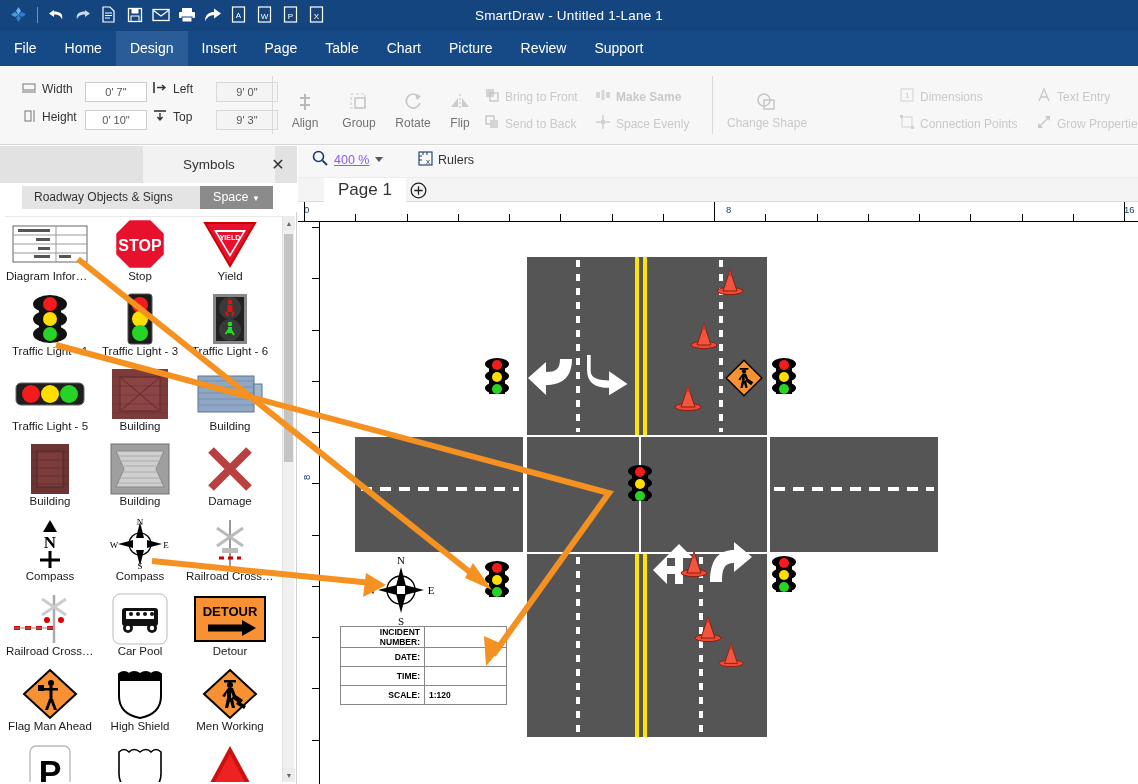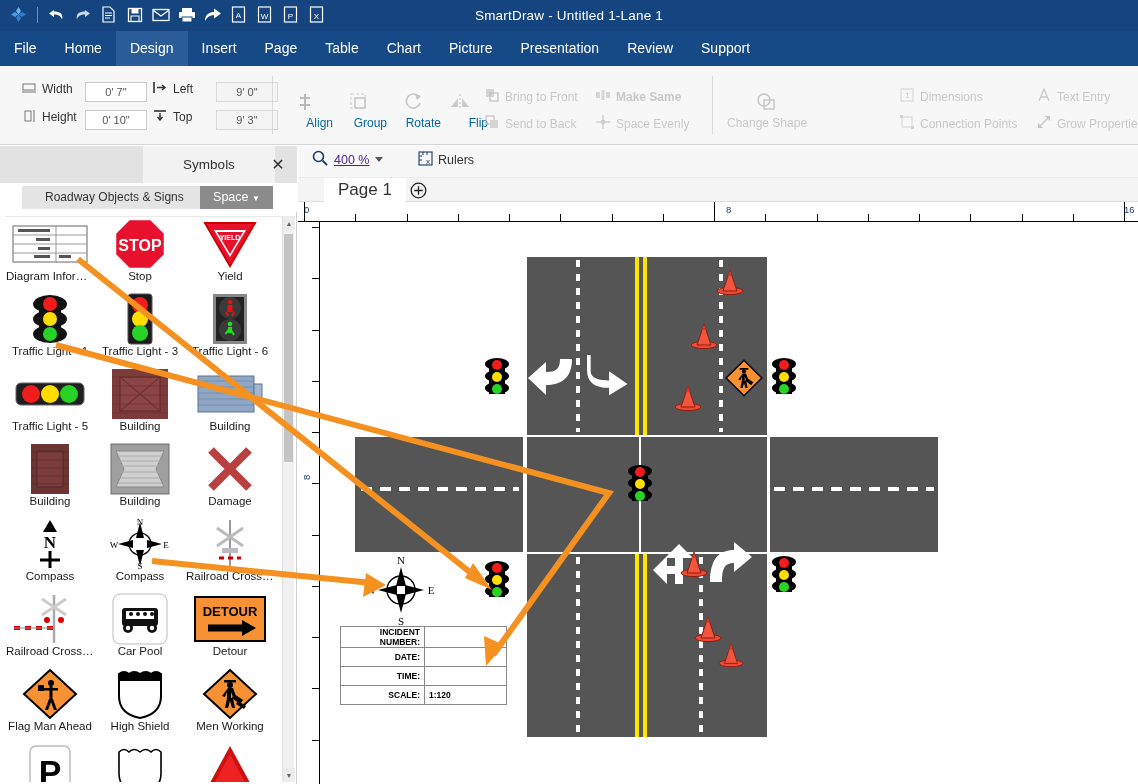--- a/index.html
+++ b/index.html
@@ -52,21 +52,21 @@
   .dimrow { position:absolute; display:flex; align-items:flex-start; height:22px; }
   .dimlabel { font-size:12px; color:#333; margin-left:6px; width:43px; }
   .diminput {
     width:62px; height:20px; border:1px solid #ccc; background:#fff;
     font-size:11px; color:#555; text-align:center; line-height:18px;
     font-family:"Liberation Sans", sans-serif;
   }
   .diminput.gray { background:#f4f4f4; border-color:#d9d9d9; }
 
   .bigbtn {
-    position:absolute; width:56px; text-align:right; color:#0369a1; cursor:default;
+    position:absolute; width:56px; text-align:center; color:#737373; cursor:default;
   }
   .bigbtn .bi { height:32px; display:flex; align-items:flex-end; justify-content:center; }
   .bigbtn .bl { font-size:12px; margin-top:4px; }
   .wbtn { position:absolute; text-align:center; color:#c9c9c9; cursor:default; }
   .wbtn .bi { height:32px; display:flex; align-items:flex-end; justify-content:center; }
   .wbtn .bl { font-size:12px; margin-top:4px; white-space:nowrap; }
 
   .smallrow {
     position:absolute; display:flex; align-items:center; gap:6px;
     color:#c9c9c9; font-size:12px; white-space:nowrap; cursor:default;
@@ -84,21 +84,21 @@
   }
   .ptab.sel { background:#e2e2e2; color:#2f7fd0; }
   .ptab.unsel { background:#f2f2f2; color:#333; }
   .pclose {
     position:absolute; right:6px; top:0; width:26px; height:37px;
     line-height:37px; text-align:center; font-size:16px; color:#333; cursor:pointer;
   }
   .catbar { position:absolute; left:0; top:37px; width:297px; height:29px; background:#ffffff; }
   .catname {
     position:absolute; left:22px; top:3px; width:183px; height:23px; line-height:23px;
-    background:#e4e4e4; color:#333; font-size:12px; padding-left:23px;
+    background:#e4e4e4; color:#333; font-size:12px; padding-left:12px;
   }
   .morebtn {
     position:absolute; left:200px; top:3px; width:73px; height:23px; line-height:23px;
     background:#8b8b8b; color:#fff; font-size:12.5px; text-align:center; cursor:pointer;
   }
   .symbolarea {
     position:absolute; left:5px; top:70px; width:282px; height:566px;
     overflow:hidden; background:#fff; border-top:1px solid #e9e9e9;
   }
   .symgrid { position:relative; width:278px; }
@@ -123,21 +123,21 @@
     display:flex; align-items:center; justify-content:center; font-size:7px; color:#666;
   }
   .scrollup { top:0; } .scrolldn { bottom:0; }
 
   
   .canvastools {
     position:absolute; left:298px; top:146px; width:840px; height:32px; background:#f7f7f7;
     border-bottom:1px solid #ececec;
   }
   .zoombox { position:absolute; left:14px; top:4px; display:flex; align-items:center; gap:6px; cursor:pointer; }
-  .zoomval { font-size:12.5px; color:#4c1d95;text-decoration:underline; }
+  .zoomval { font-size:12.5px; color:#8b5cf6;text-decoration:underline; }
   .caret { width:0;height:0;border-left:4px solid transparent;border-right:4px solid transparent;border-top:5px solid #555; }
   .rulersbtn { position:absolute; left:120px; top:5px; display:flex; align-items:center; gap:5px; cursor:pointer; }
   .rulersbtn span { font-size:12.5px; color:#333; }
 
   .pagebar {
     position:absolute; left:298px; top:178px; width:840px; height:24px; background:#f4f4f4;
     border-bottom:1px solid #dcdcdc;
   }
   .pagetab {
     position:absolute; left:26px; top:0; height:24px; line-height:24px; padding:0 14px;
@@ -284,21 +284,20 @@
 
   <div class="menubar">
     <div class="menuitem">File</div>
     <div class="menuitem">Home</div>
     <div class="menuitem active">Design</div>
     <div class="menuitem">Insert</div>
     <div class="menuitem">Page</div>
     <div class="menuitem">Table</div>
     <div class="menuitem">Chart</div>
     <div class="menuitem">Picture</div>
-    <div class="menuitem">Presentation</div>
     <div class="menuitem">Review</div>
     <div class="menuitem">Support</div>
   </div>
 
   <div class="ribbon">
 
     <div class="dimrow" style="left:22px; top:16px;">
       <span>
         <svg width="14" height="11" viewBox="0 0 14 11">
             <rect x="1" y="2" width="12" height="6" fill="none" stroke="#777" stroke-width="1"></rect>

